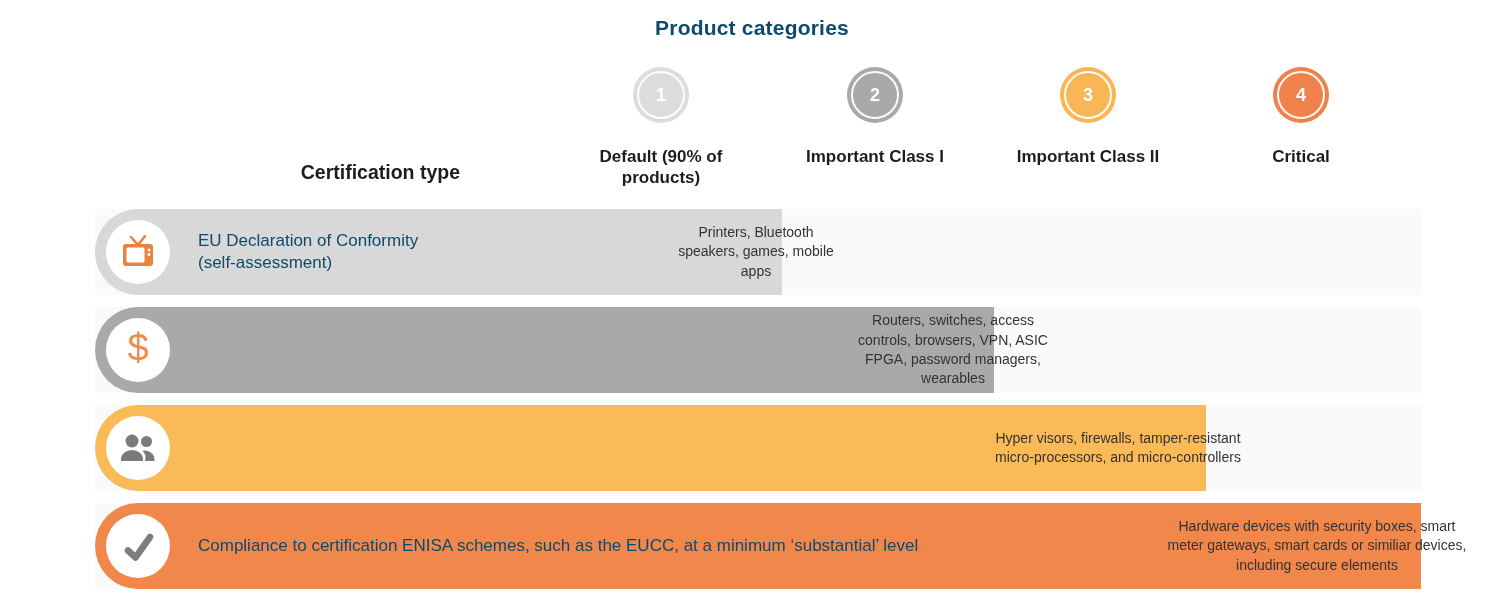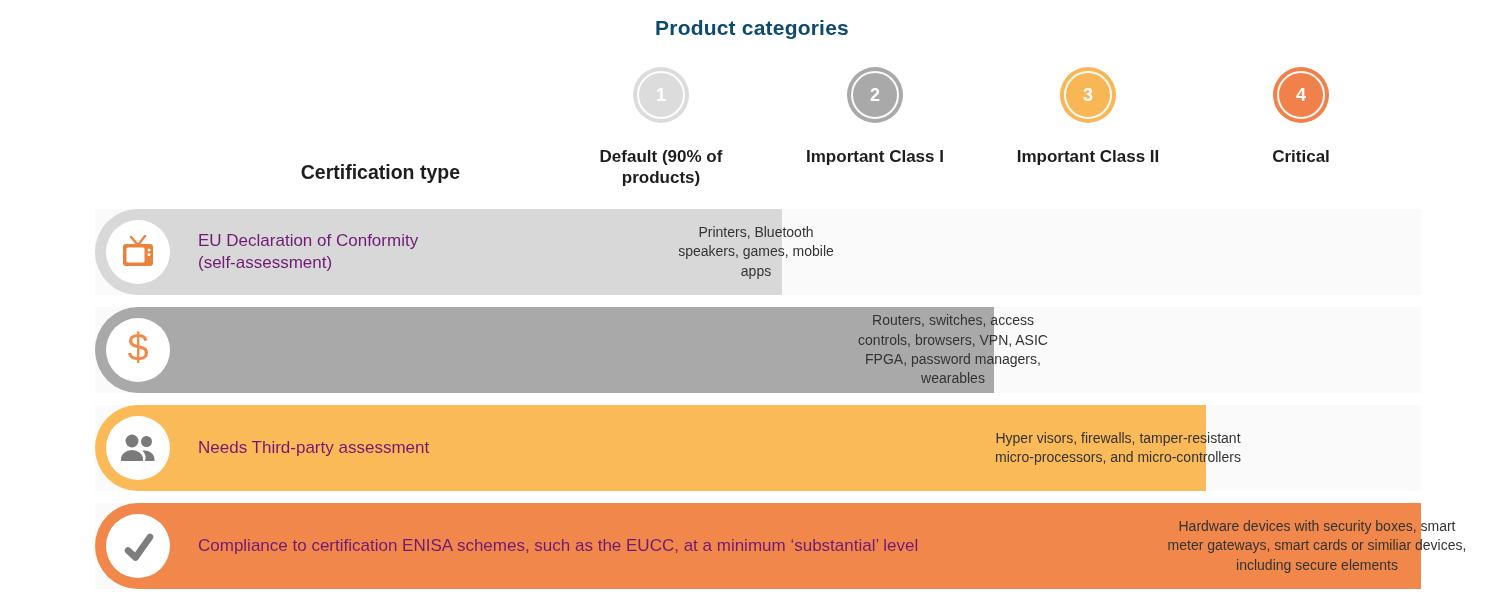--- a/index.html
+++ b/index.html
@@ -40,21 +40,21 @@
   .row1 .bar{ width:687px; } .row2 .bar{ width:899px; }
   .row3 .bar{ width:1111px; } .row4 .bar{ width:1326px; }
   .icon-circle {
     position:absolute; left:11px; top:11px; width:64px; height:64px;
     background:#ffffff; border-radius:50%;
     display:flex; align-items:center; justify-content:center;
   }
   .dollar-glyph { font-size:38px; color:#ef8b49; font-weight:400; line-height:1; padding-bottom:4px; }
   .row-label {
     position:absolute; left:103px; top:0; height:86px; display:flex; align-items:center;
-    font-size:17px; color:#701a75; line-height:1.3; white-space:pre-line;
+    font-size:17px; color:#0c4a6e; line-height:1.3; white-space:pre-line;
   }
   .products {
     position:absolute; top:0; height:86px; display:flex; align-items:center; justify-content:center;
     text-align:center; font-size:14px; color:#333333; line-height:1.38; white-space:pre-line;
   }
   .row1 .products{ left:531px; width:260px; }
   .row2 .products{ left:726px; width:264px; }
   .row3 .products{ left:856px; width:334px; }
   .row4 .products{ left:1024px; width:396px; }
 </style>
@@ -126,21 +126,20 @@
     <div class="strip"></div>
     <div class="bar" style="background-color: rgb(251, 186, 88);">
       <div class="icon-circle">
         <svg width="44" height="40" viewBox="0 0 44 40">
           <circle cx="16" cy="13" r="6.5" fill="#7a7a7a"></circle>
           <path d="M5 33 v-1.5 a11 9.5 0 0 1 22 0 V33 z" fill="#7a7a7a"></path>
           <circle cx="30.5" cy="13.5" r="5.5" fill="#7a7a7a"></circle>
           <path d="M29 33 h9.5 v-1.5 a10 9 0 0 0 -12 -8.8 a12.5 11 0 0 1 2.5 10.3 z" fill="#7a7a7a"></path>
         </svg>
       </div>
-      <div class="row-label">Needs Third-party assessment</div>
       <div class="products">Hyper visors, firewalls, tamper-resistant
 micro-processors, and micro-controllers</div>
     </div>
   </div>
 
   <div class="row row4">
     <div class="strip"></div>
     <div class="bar" style="background-color: rgb(241, 135, 75);">
       <div class="icon-circle">
         <svg width="40" height="40" viewBox="0 0 40 40">

